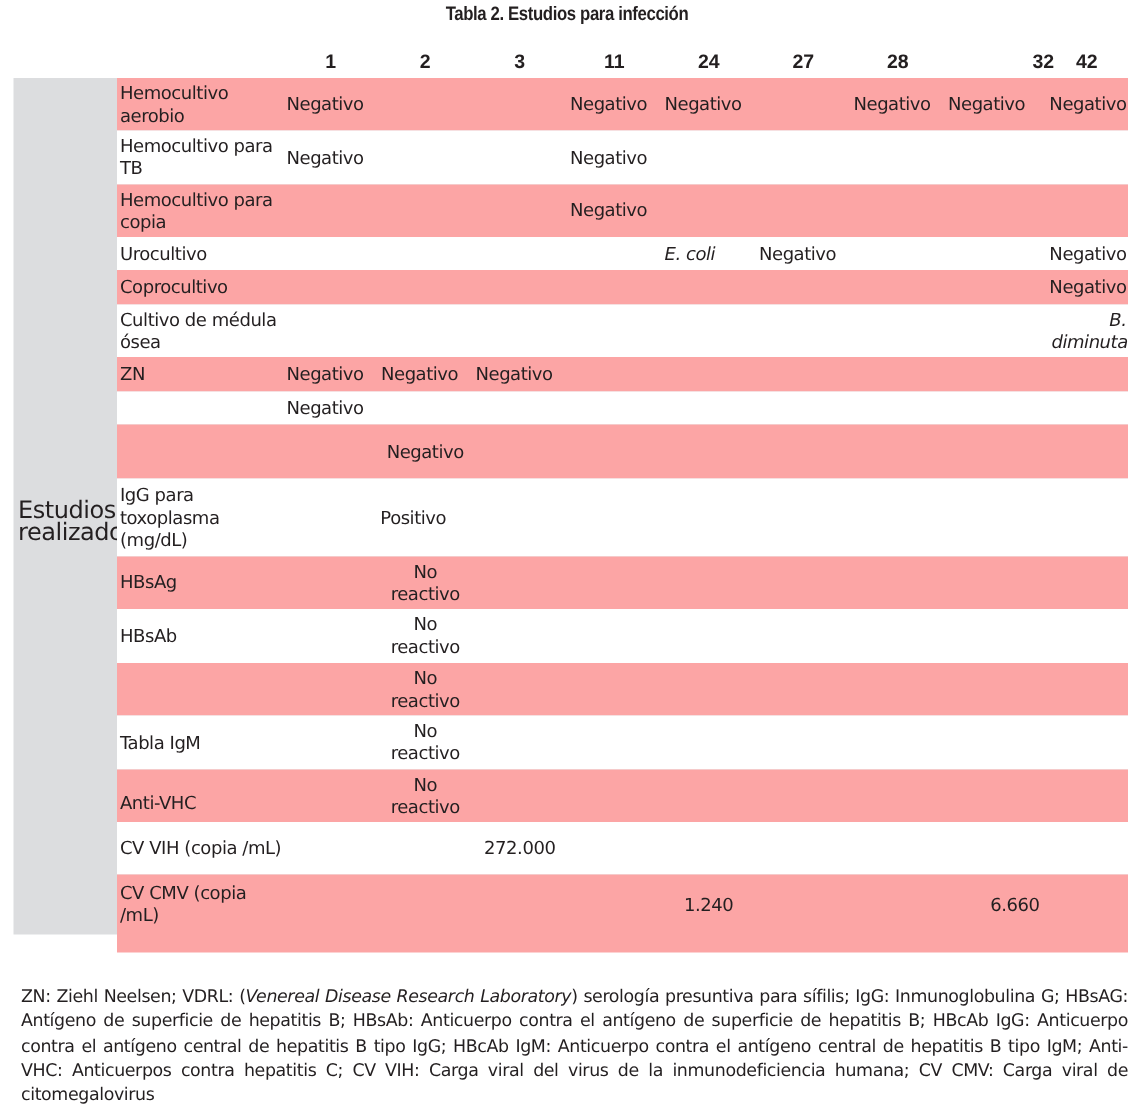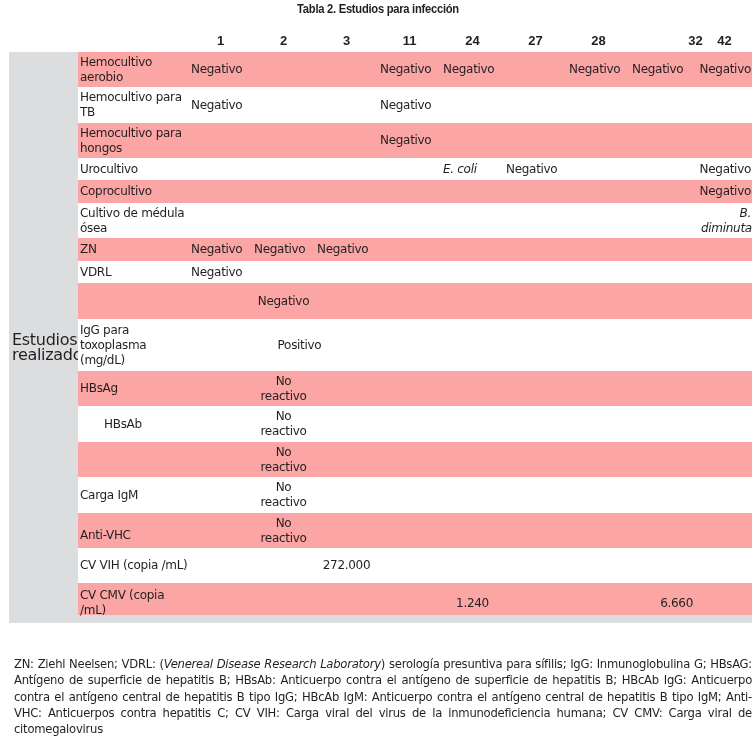--- a/index.html
+++ b/index.html
@@ -76,21 +76,21 @@
       <div class="row w" style="height: 36px;">
         <div class="lbl" style="height: 36px; word-break: normal;">Hemocultivo para TB</div>
         <div class="cell l" style="left: 113px; height: 36px;">
           <span>Negativo</span>
         </div>
         <div class="cell l" style="left: 302px; height: 36px;">
           <span>Negativo</span>
         </div>
       </div>
       <div class="row g" style="height: 35px;">
-        <div class="lbl" style="height: 35px; word-break: normal;">Hemocultivo para hongos</div>
+        <div class="lbl" style="height: 35px; word-break: normal;">Hemocultivo para copia</div>
         <div class="cell l" style="left: 302px; height: 35px;">
           <span>Negativo</span>
         </div>
       </div>
       <div class="row w" style="height: 22px;">
         <div class="lbl" style="height: 22px; word-break: normal;">Urocultivo</div>
         <div class="cell l" style="left: 365px; height: 22px;">
           <span style="font-style: italic;">E. coli</span>
         </div>
         <div class="cell l" style="left: 428px; height: 22px;">
@@ -118,72 +118,71 @@
           <span>Negativo</span>
         </div>
         <div class="cell l" style="left: 176px; height: 23px;">
           <span>Negativo</span>
         </div>
         <div class="cell l" style="left: 239px; height: 23px;">
           <span>Negativo</span>
         </div>
       </div>
       <div class="row w" style="height: 22px;">
-        <div class="lbl" style="height: 22px; word-break: normal;">VDRL</div>
         <div class="cell l" style="left: 113px; height: 22px;">
           <span>Negativo</span>
         </div>
       </div>
       <div class="row g" style="height: 36px;">
         <div class="cell c" style="left: 174px; height: 36px;">
           <span>Negativo</span>
         </div>
       </div>
       <div class="row w" style="height: 52px;">
         <div class="lbl" style="height: 52px; word-break: normal;">IgG para toxoplasma (mg/dL)</div>
-        <div class="cell c" style="left: 190px; height: 52px;">
+        <div class="cell c" style="left: 166px; height: 52px;">
           <span>Positivo</span>
         </div>
       </div>
       <div class="row g" style="height: 35px;">
         <div class="lbl" style="height: 35px; word-break: normal;">HBsAg</div>
         <div class="cell c" style="left: 174px; height: 35px;">
           <span style="width: 56px; display: inline-block;">No reactivo</span>
         </div>
       </div>
       <div class="row w" style="height: 36px;">
-        <div class="lbl" style="height: 36px; word-break: normal; margin-left: 24px;">HBsAb</div>
+        <div class="lbl" style="height: 36px; word-break: normal;">HBsAb</div>
         <div class="cell c" style="left: 174px; height: 36px;">
           <span style="width: 56px; display: inline-block;">No reactivo</span>
         </div>
       </div>
       <div class="row g" style="height: 35px;">
         <div class="cell c" style="left: 174px; height: 35px;">
           <span style="width: 56px; display: inline-block;">No reactivo</span>
         </div>
       </div>
       <div class="row w" style="height: 36px;">
-        <div class="lbl" style="height: 36px; word-break: normal;">Carga IgM</div>
+        <div class="lbl" style="height: 36px; word-break: normal;">Tabla IgM</div>
         <div class="cell c" style="left: 174px; height: 36px;">
           <span style="width: 56px; display: inline-block;">No reactivo</span>
         </div>
       </div>
       <div class="row g" style="height: 35px;">
         <div class="lbl" style="height: 44px; word-break: normal;">Anti-VHC</div>
         <div class="cell c" style="left: 174px; height: 35px;">
           <span style="width: 56px; display: inline-block;">No reactivo</span>
         </div>
       </div>
       <div class="row w" style="height: 35px;">
         <div class="lbl" style="height: 35px; word-break: normal;">CV VIH (copia /mL)</div>
         <div class="cell c" style="left: 237px; height: 35px;">
           <span>272.000</span>
         </div>
       </div>
-      <div class="row g" style="height: 32px;">
+      <div class="row g" style="height: 52px;">
         <div class="lbl" style="height: 40px; word-break: normal;">CV CMV (copia /mL)</div>
         <div class="cell c" style="left: 363px; height: 40px;">
           <span>1.240</span>
         </div>
         <div class="cell c" style="left: 552px; height: 40px; justify-content: flex-end;">
           <span>6.660</span>
         </div>
       </div>
     </div>
 </div>

